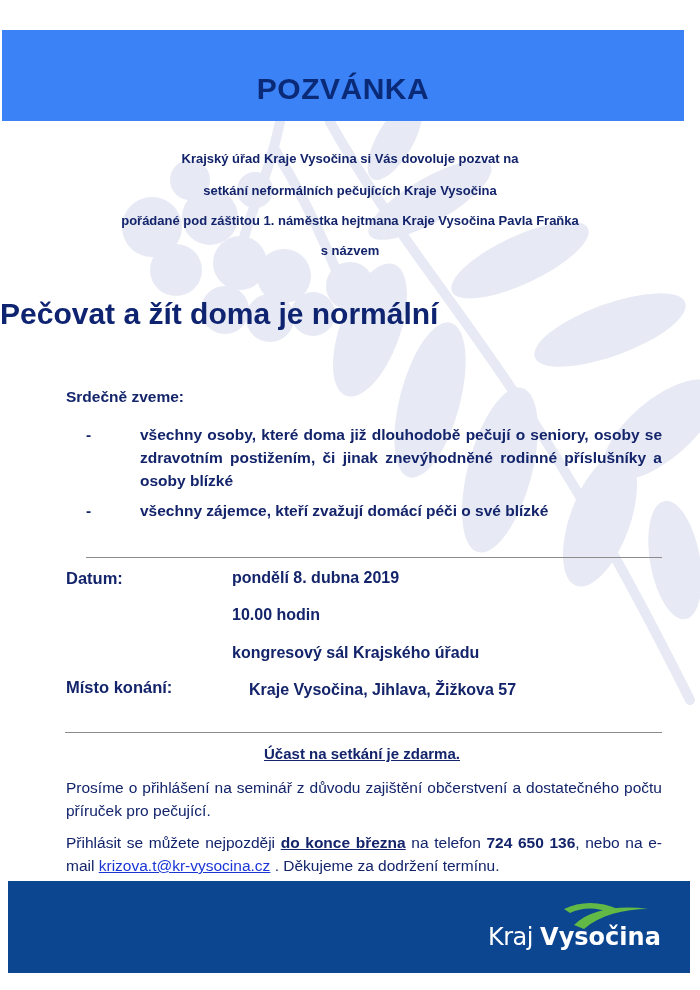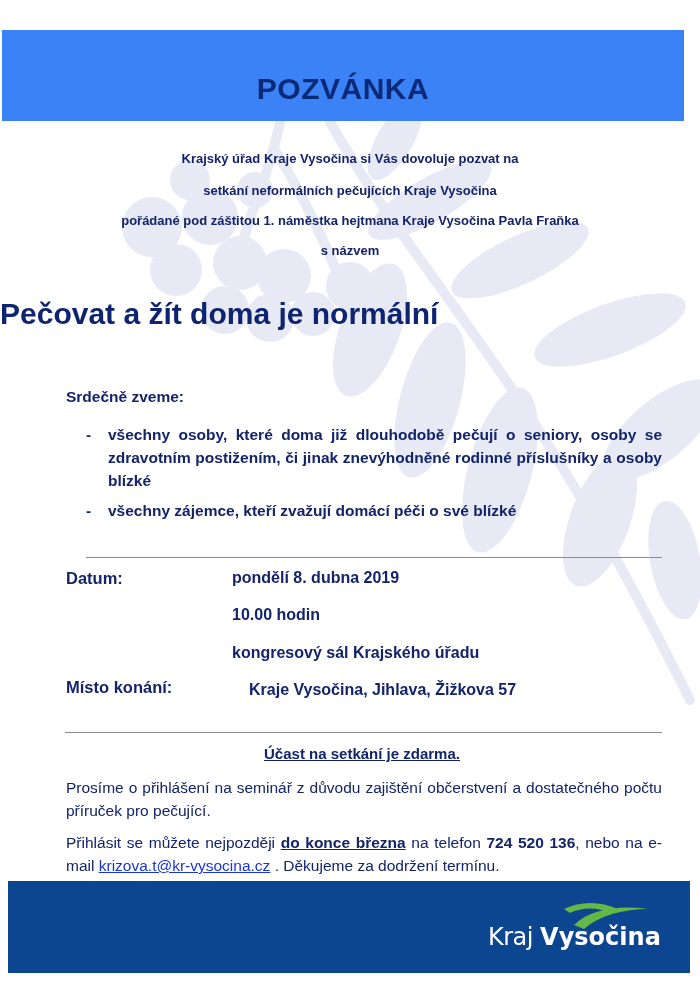--- a/index.html
+++ b/index.html
@@ -21,21 +21,21 @@
     margin-top: 26px;
   }
   .intro { left: 0; width: 700px; text-align: center; font-weight: bold; font-size: 13px; color: #13246b; }
   .main-title {
     left: 0; top: 297px; width: 700px; 
     font-weight: bold; font-size: 30px; color: #0f2470;
   }
   .invite-heading { left: 66px; top: 388px; font-weight: bold; font-size: 15.5px; color: #13246b; }
   .bullet { left: 86px; width: 576px; font-weight: bold; font-size: 15.5px; line-height: 23px; color: #13246b; display: flex; }
   .bullet .dash { width: 22px; flex: 0 0 22px; }
-  .bullet .txt { flex: 1; text-align: justify; }
+  .bullet .txt { flex: 1; text-align: justify; margin-left: 32px; }
   .sep { height: 1px; background: #8c8c8c; }
   .row-label { left: 66px; font-weight: bold; font-size: 16.5px; color: #13246b; }
   .row-value { left: 232px; font-weight: bold; font-size: 16px; color: #13246b; }
   .free { left: 12px; width: 700px; top: 745px; text-align: center; font-weight: bold; font-size: 15px; color: #13246b; }
   .free span { text-decoration: underline; }
   .para { left: 66px; width: 596px; font-size: 15.5px; line-height: 23px; color: #13246b; text-align: justify; }
   .para b { font-weight: bold; }
   .para .u { text-decoration: underline; font-weight: bold; }
   .para a { color: #1a35d6; text-decoration: underline; margin-top: 40px; }
   .footer-band {
@@ -116,21 +116,21 @@
 <div class="layer row-value" style="top:644px;">kongresový sál Krajského úřadu</div>
 <div class="layer row-value" style="top:681px;margin-left:17px;">Kraje Vysočina, Jihlava, Žižkova 57</div>
 
 <div class="layer sep" style="left:65px; top:732px; width:597px;"></div>
 
 <div class="layer free">
   <span>Účast na setkání je zdarma.</span>
 </div>
 
 <div class="layer para" style="top:776px;">Prosíme o přihlášení na seminář z důvodu zajištění občerstvení a dostatečného počtu příruček pro pečující.</div>
-<div class="layer para" style="top:831px;"><span>Přihlásit se můžete nejpozději </span><span class="u">do konce března</span><span> na telefon </span><b>724 520 136</b><span>, nebo na e-mail </span><a href="mailto:krizova.t@kr-vysocina.cz">krizova.t@kr-vysocina.cz</a><span> . Děkujeme za dodržení termínu.</span></div>
+<div class="layer para" style="top:831px;"><span>Přihlásit se můžete nejpozději </span><span class="u">do konce března</span><span> na telefon </span><b>724 650 136</b><span>, nebo na e-mail </span><a href="mailto:krizova.t@kr-vysocina.cz">krizova.t@kr-vysocina.cz</a><span> . Děkujeme za dodržení termínu.</span></div>
 
 <div class="layer footer-band">
   <div class="logo">
     <svg width="90" height="30" viewBox="0 0 90 30">
       <path d="M4 10 C 20 2 40 2 58 10 L 50 14 C 38 8 22 8 10 14 Z" fill="#62b946"></path>
       <path d="M14 26 C 30 10 60 6 88 10 C 64 10 40 16 24 30 Z" fill="#62b946"></path>
     </svg>
     <div class="logo-text">
       <span class="light">Kraj </span><span class="bold">Vysočina</span>
     </div>

